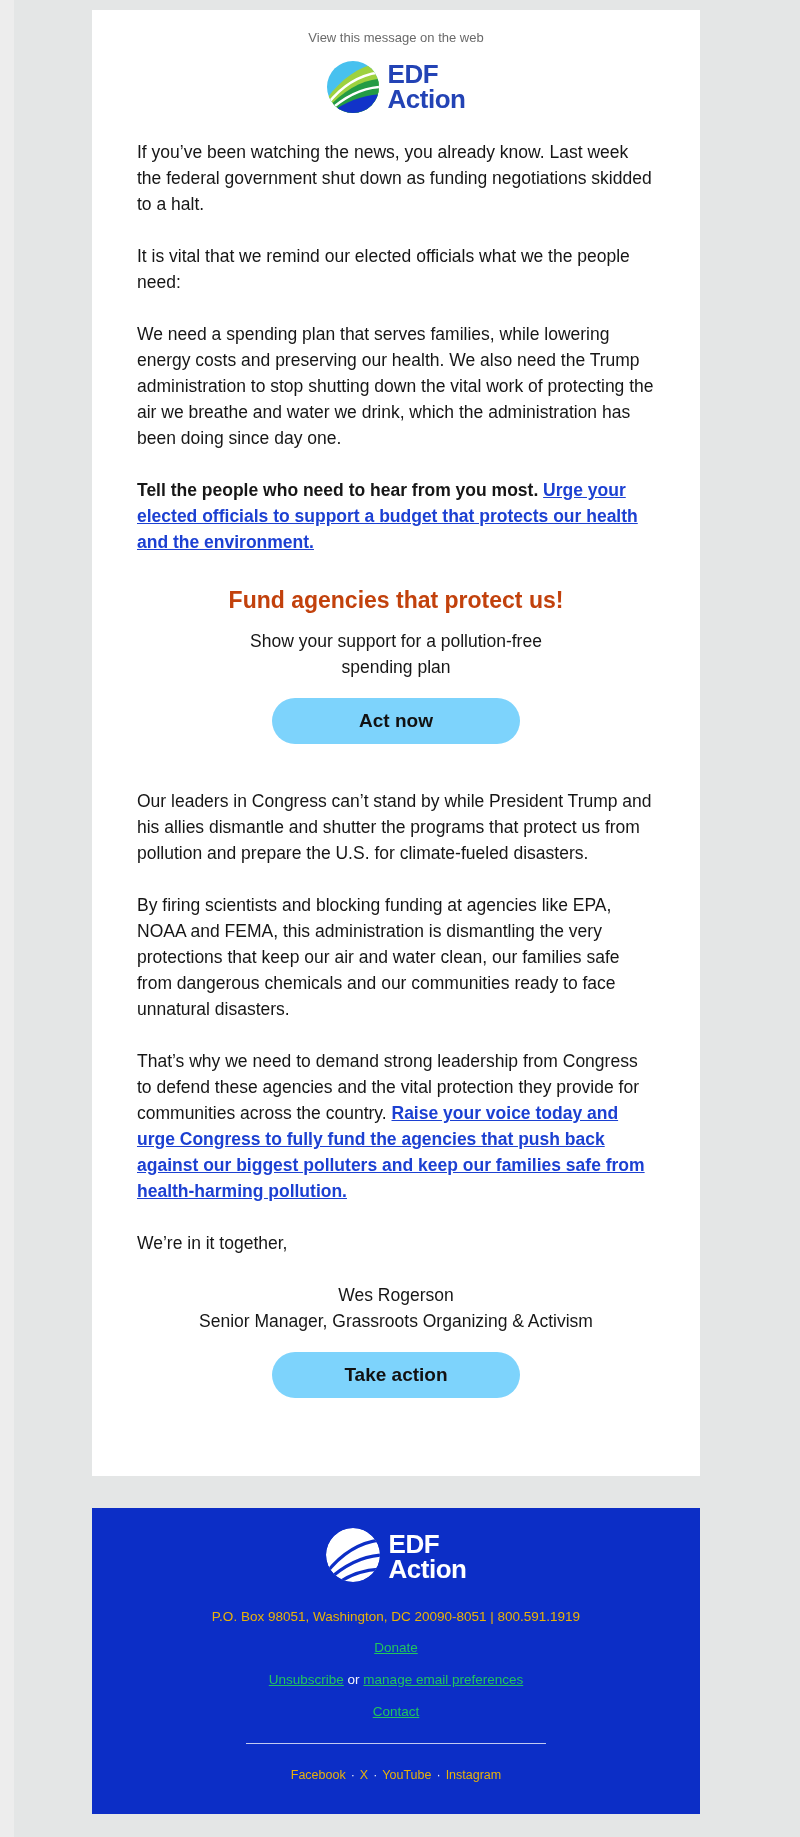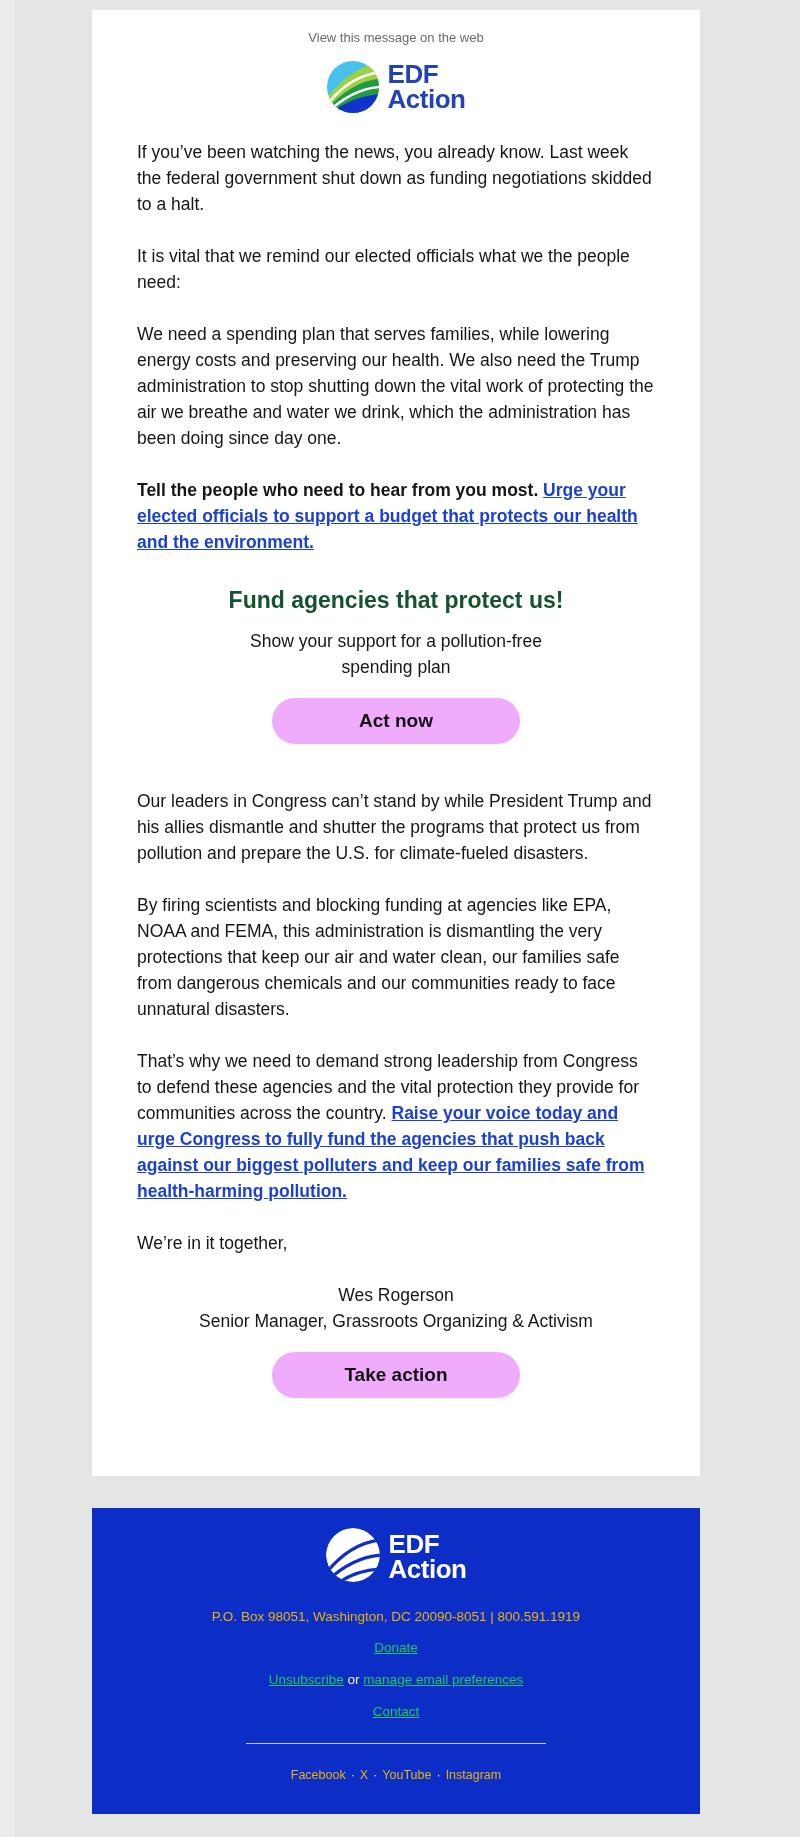--- a/index.html
+++ b/index.html
@@ -24,28 +24,28 @@
   .logo svg{display:block;}
   .logo-text{color:#2343b5;font-weight:bold;font-size:26px;line-height:25px;letter-spacing:-0.5px;text-align:left;}
 
   .content{margin-top:22px;font-size:17.5px;line-height:26px;color:#161616;}
   .content p{margin:26px 0;}
   .quote{}
   .lead-bold{font-weight:bold;}
   a.body-link{color:#1c40d2;font-weight:bold;text-decoration:underline;cursor:pointer;}
 
   .headline{
-    color:#14532d;font-size:23px;font-weight:bold;text-align:center;
+    color:#c2410c;font-size:23px;font-weight:bold;text-align:center;
     margin:30px 0 0;line-height:30px;
   }
   .subhead{text-align:center;max-width:340px;margin:13px auto 0;}
 
   .btn{
     display:block;margin:18px auto 0;min-width:248px;width:248px;height:46px;
-    border-radius:23px;background:#f0abfc;color:#111111;
+    border-radius:23px;background:#7dd3fc;color:#111111;
     font-family:"Liberation Sans", sans-serif;
     font-size:19px;font-weight:bold;text-align:center;line-height:46px;
     border:none;cursor:pointer;padding:0;
   }
   .after-button{margin-top:44px !important;}
   .closing-p{margin-bottom:0 !important;}
   .signature{margin-top:26px;line-height:26px;text-align:center;}
   .take-action{margin-top:18px;}
 
   

